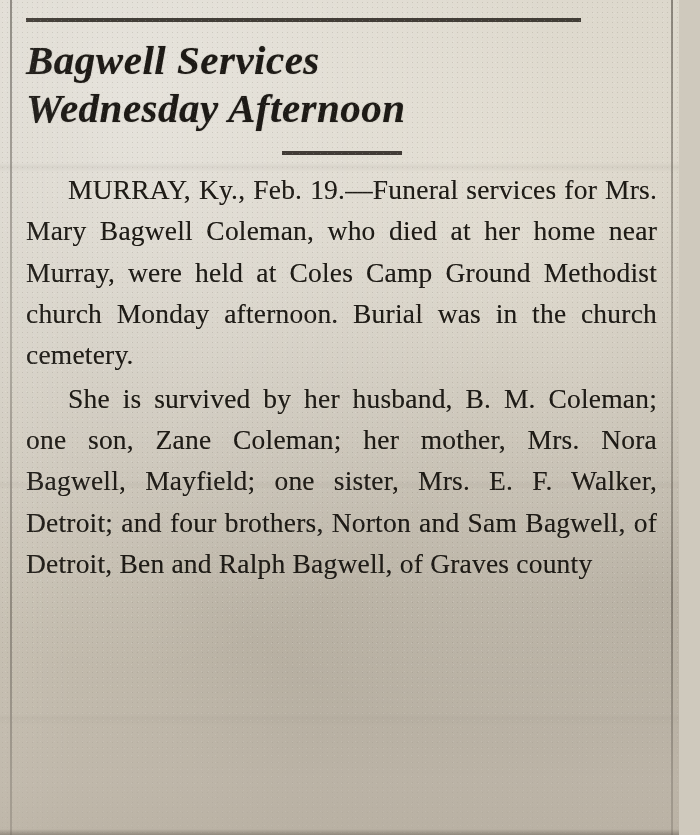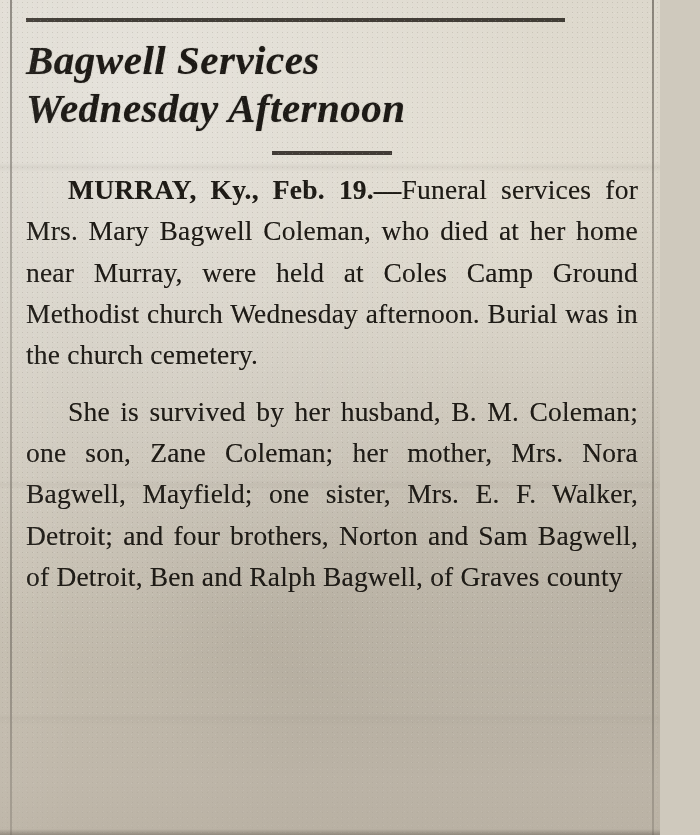--- a/index.html
+++ b/index.html
@@ -19,20 +19,21 @@
     position: relative;
     width: 660px;
     height: 835px;
     background:
       radial-gradient(ellipse at 18% 12%, rgba(255,255,255,0.42), rgba(255,255,255,0) 55%),
       radial-gradient(ellipse at 78% 30%, rgba(250,246,236,0.45), rgba(255,255,255,0) 60%),
       radial-gradient(ellipse at 45% 88%, rgba(150,142,128,0.30), rgba(255,255,255,0) 62%),
       radial-gradient(ellipse at 95% 70%, rgba(120,112,100,0.28), rgba(255,255,255,0) 55%),
       linear-gradient(180deg, #d6d1c5 0%, #cec8bb 38%, #c8c1b3 66%, #bdb5a6 100%);
     filter: none;
+    padding-left: 19px;
   }
 
   
   #grain {
     position: absolute;
     inset: 0;
     pointer-events: none;
     opacity: 0.30;
     background-image:
       radial-gradient(rgba(90,84,74,0.55) 0.6px, rgba(0,0,0,0) 0.7px),
@@ -116,22 +117,22 @@
     color: #1e1b16;
     text-align: justify;
     text-justify: inter-word;
     letter-spacing: 0.2px;
     text-shadow: 0 0 0.6px rgba(35,31,26,0.5);
   }
   .body-text p {
     margin: 0;
     text-indent: 42px;
   }
-  .body-text p + p { margin-top: 15px; }
-  .dateline { font-weight: bold; }
+  .body-text p + p { margin-top: 2px; }
+  .dateline { font-weight: normal; }
 
   
   #fade {
     position: absolute;
     left: 0; right: 0; bottom: 0;
     height: 240px;
     pointer-events: none;
     background: linear-gradient(180deg, rgba(200,193,181,0) 0%, rgba(199,192,180,0.30) 45%, rgba(196,188,176,0.52) 78%, rgba(190,182,169,0.62) 100%);
   }
   #bottomcut {
@@ -157,21 +158,21 @@
     <h1 class="headline">
       <span class="l1">Bagwell Services</span>
       <span class="l2">Wednesday Afternoon</span>
     </h1>
 
     <div class="rule-mid-wrap">
       <div class="rule-mid"></div>
     </div>
 
     <div class="body-text">
-      <p><span class="dateline">MURRAY, Ky., Feb. 19.—</span><span>Funeral services for Mrs. Mary Bagwell Coleman, who died at her home near Murray, were held at Coles Camp Ground Methodist church Wednesday afternoon. Burial was in the church cemetery.</span></p>
+      <p><span class="dateline">MURRAY, Ky., Feb. 19.—</span><span>Funeral services for Mrs. Mary Bagwell Coleman, who died at her home near Murray, were held at Coles Camp Ground Methodist church Monday afternoon. Burial was in the church cemetery.</span></p>
       <p><span>She is survived by her husband, B. M. Coleman; one son, Zane Coleman; her mother, Mrs. Nora Bagwell, Mayfield; one sister, Mrs. E. F. Walker, Detroit; and four brothers, Norton and Sam Bagwell, of Detroit, Ben and Ralph Bagwell, of Graves county</span></p>
     </div>
 
   </div>
 
   <div id="streaks"></div>
   <div id="grain"></div>
   <div id="fade"></div>
   <div id="bottomcut"></div>
 </div>

